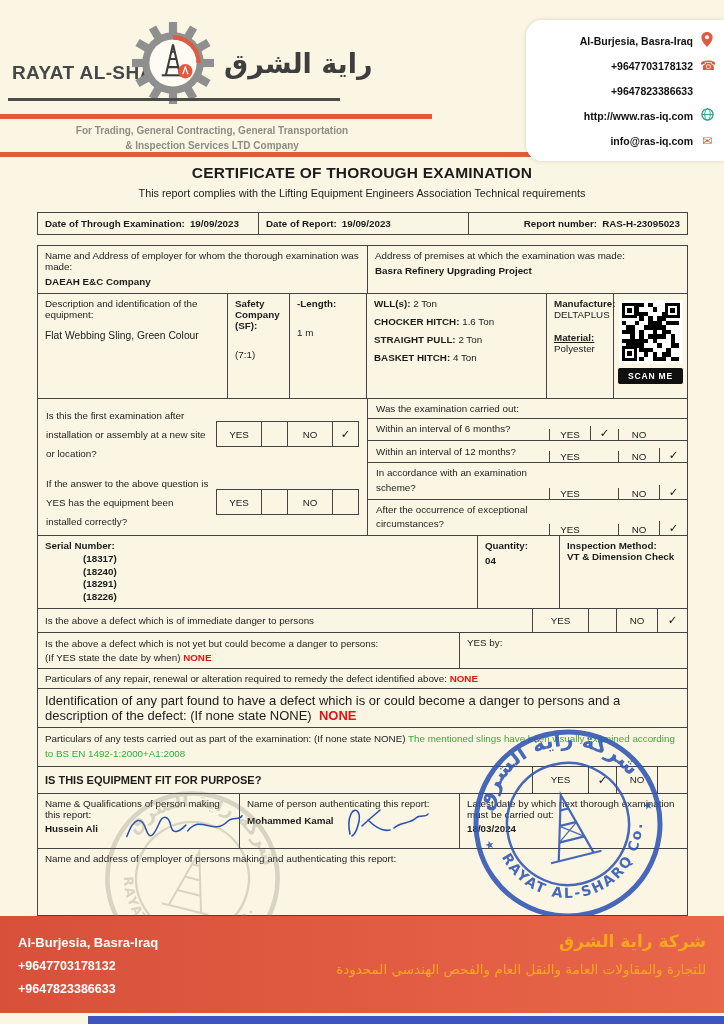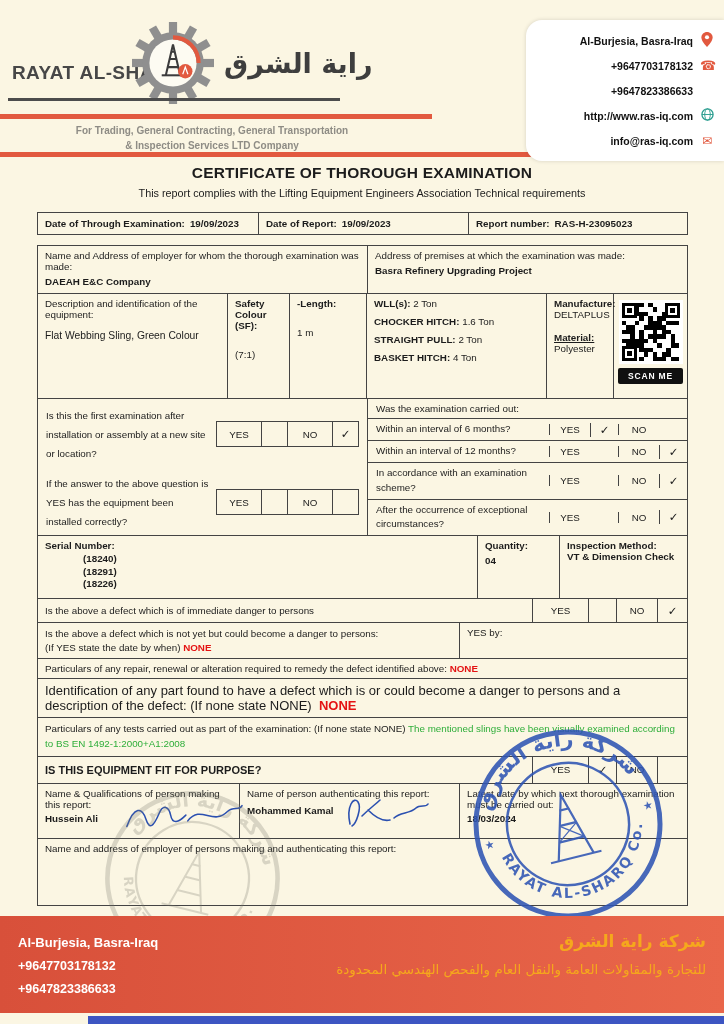--- a/index.html
+++ b/index.html
@@ -19,21 +19,21 @@
   .icon-phone{color:#e2593f;font-size:13px;}
   .icon-mail{color:#e2593f;font-size:12px;}
 
   
   .cert-title{position:absolute;top:164px;width:724px;text-align:center;font-size:15.5px;font-weight:bold;letter-spacing:.2px;}
   .cert-sub{position:absolute;top:187px;width:724px;text-align:center;font-size:10.8px;}
 
   
   .dates-table{position:absolute;top:212px;left:37px;width:651px;display:flex;border:1.2px solid #444;box-sizing:border-box;}
   .dcell{padding:5px 7px;font-size:9.8px;border-right:1.2px solid #444;box-sizing:border-box;}
-  .dcell:last-child{border-right:none;}
+  .dcell:last-child{border-right:none;text-align:right;}
   .d1{width:221px;}.d2{width:210px;}.d3{flex:1;}
   .lbl{font-weight:bold;}
   .val{font-weight:bold;margin-left:5px;}
 
   
   .main-table{position:absolute;top:245px;left:37px;width:651px;border:1.2px solid #444;font-size:9.8px;box-sizing:border-box;background:transparent;}
   .trow{display:flex;border-bottom:1.2px solid #444;align-items:stretch;}
   .trow:last-child{border-bottom:none;}
   .tcell{padding:4px 7px;border-right:1.2px solid #444;box-sizing:border-box;}
   .tcell:last-child{border-right:none;}
@@ -62,21 +62,21 @@
   .r4l{width:330px;padding:0;display:flex;flex-direction:column;}
   .q-block{display:flex;align-items:center;padding:4px 8px;gap:4px;}
   .qb1{flex:1.35;}.qb2{flex:1;}
   .q-text{width:198px;line-height:1.95;}
   .yn-box{display:flex;border:1.2px solid #444;height:24px;margin-left:2px;}
   .yn-box>div{display:flex;align-items:center;justify-content:center;}
   .yn-box>div+div{border-left:1.2px solid #444;}
   .ybl{width:44px;}.ybm{width:25px;font-size:11.5px;}
   .r4r{flex:1;padding:0;display:flex;flex-direction:column;}
   .co-heading{padding:4px 8px;border-bottom:1.2px solid #444;}
-  .co-row{display:flex;border-bottom:1.2px solid #444;flex:1;align-items:center;}
+  .co-row{display:flex;border-bottom:1.2px solid #444;flex:1;align-items:flex-end;}
   .co-row:last-child{border-bottom:none;}
   .co-label{flex:1;padding:3px 8px;display:flex;align-items:center;line-height:1.5;}
   .co-cell{width:40px;display:flex;align-items:center;justify-content:center;border-left:1.2px solid #444;}
   .co-mark{width:27px;display:flex;align-items:center;justify-content:center;border-left:1.2px solid #444;font-size:11.5px;}
 
   .r5{min-height:62px;}
   .r5a{width:440px;}.r5b{width:82px;}.r5c{flex:1;}
   .serial-list{margin:2px 0 0 38px;font-weight:bold;line-height:1.3;}
 
   .r6{min-height:23px;}
@@ -226,21 +226,21 @@
         <div class="cell-val">Basra Refinery Upgrading Project</div>
       </div>
     </div>
 
     <div class="trow r3">
       <div class="tcell c-desc">
         <div>Description and identification of the equipment:</div>
         <div class="desc-val" style="font-size:10.3px;margin-top:10px;">Flat Webbing Sling, Green Colour</div>
       </div>
       <div class="tcell c-sf">
-        <div class="bold">Safety Colour (SF):</div>
+        <div class="bold">Safety Company (SF):</div>
         <div class="gap-top">(7:1)</div>
       </div>
       <div class="tcell c-len">
         <div class="bold">-Length:</div>
         <div class="gap-top">1 m</div>
       </div>
       <div class="tcell c-wll">
         <div class="wll-line"><span class="bold">WLL(s):</span> <span>2 Ton</span></div>
         <div class="wll-line"><span class="bold">CHOCKER HITCH:</span> <span>1.6 Ton</span></div>
         <div class="wll-line"><span class="bold">STRAIGHT PULL:</span> <span>2 Ton</span></div>
@@ -485,20 +485,21 @@
           <div class="co-cell">NO</div>
           <div class="co-mark">✓</div>
         </div>
       </div>
     </div>
 
     <div class="trow r5">
       <div class="tcell r5a">
         <span class="bold">Serial Number:</span>
         <div class="serial-list">
+          <div>(18317)</div>
           <div>(18240)</div>
           <div>(18291)</div>
           <div>(18226)</div>
         </div>
       </div>
       <div class="tcell r5b">
         <div class="bold">Quantity:</div>
         <div class="bold" style="margin-top:4px;">04</div>
       </div>
       <div class="tcell r5c">

